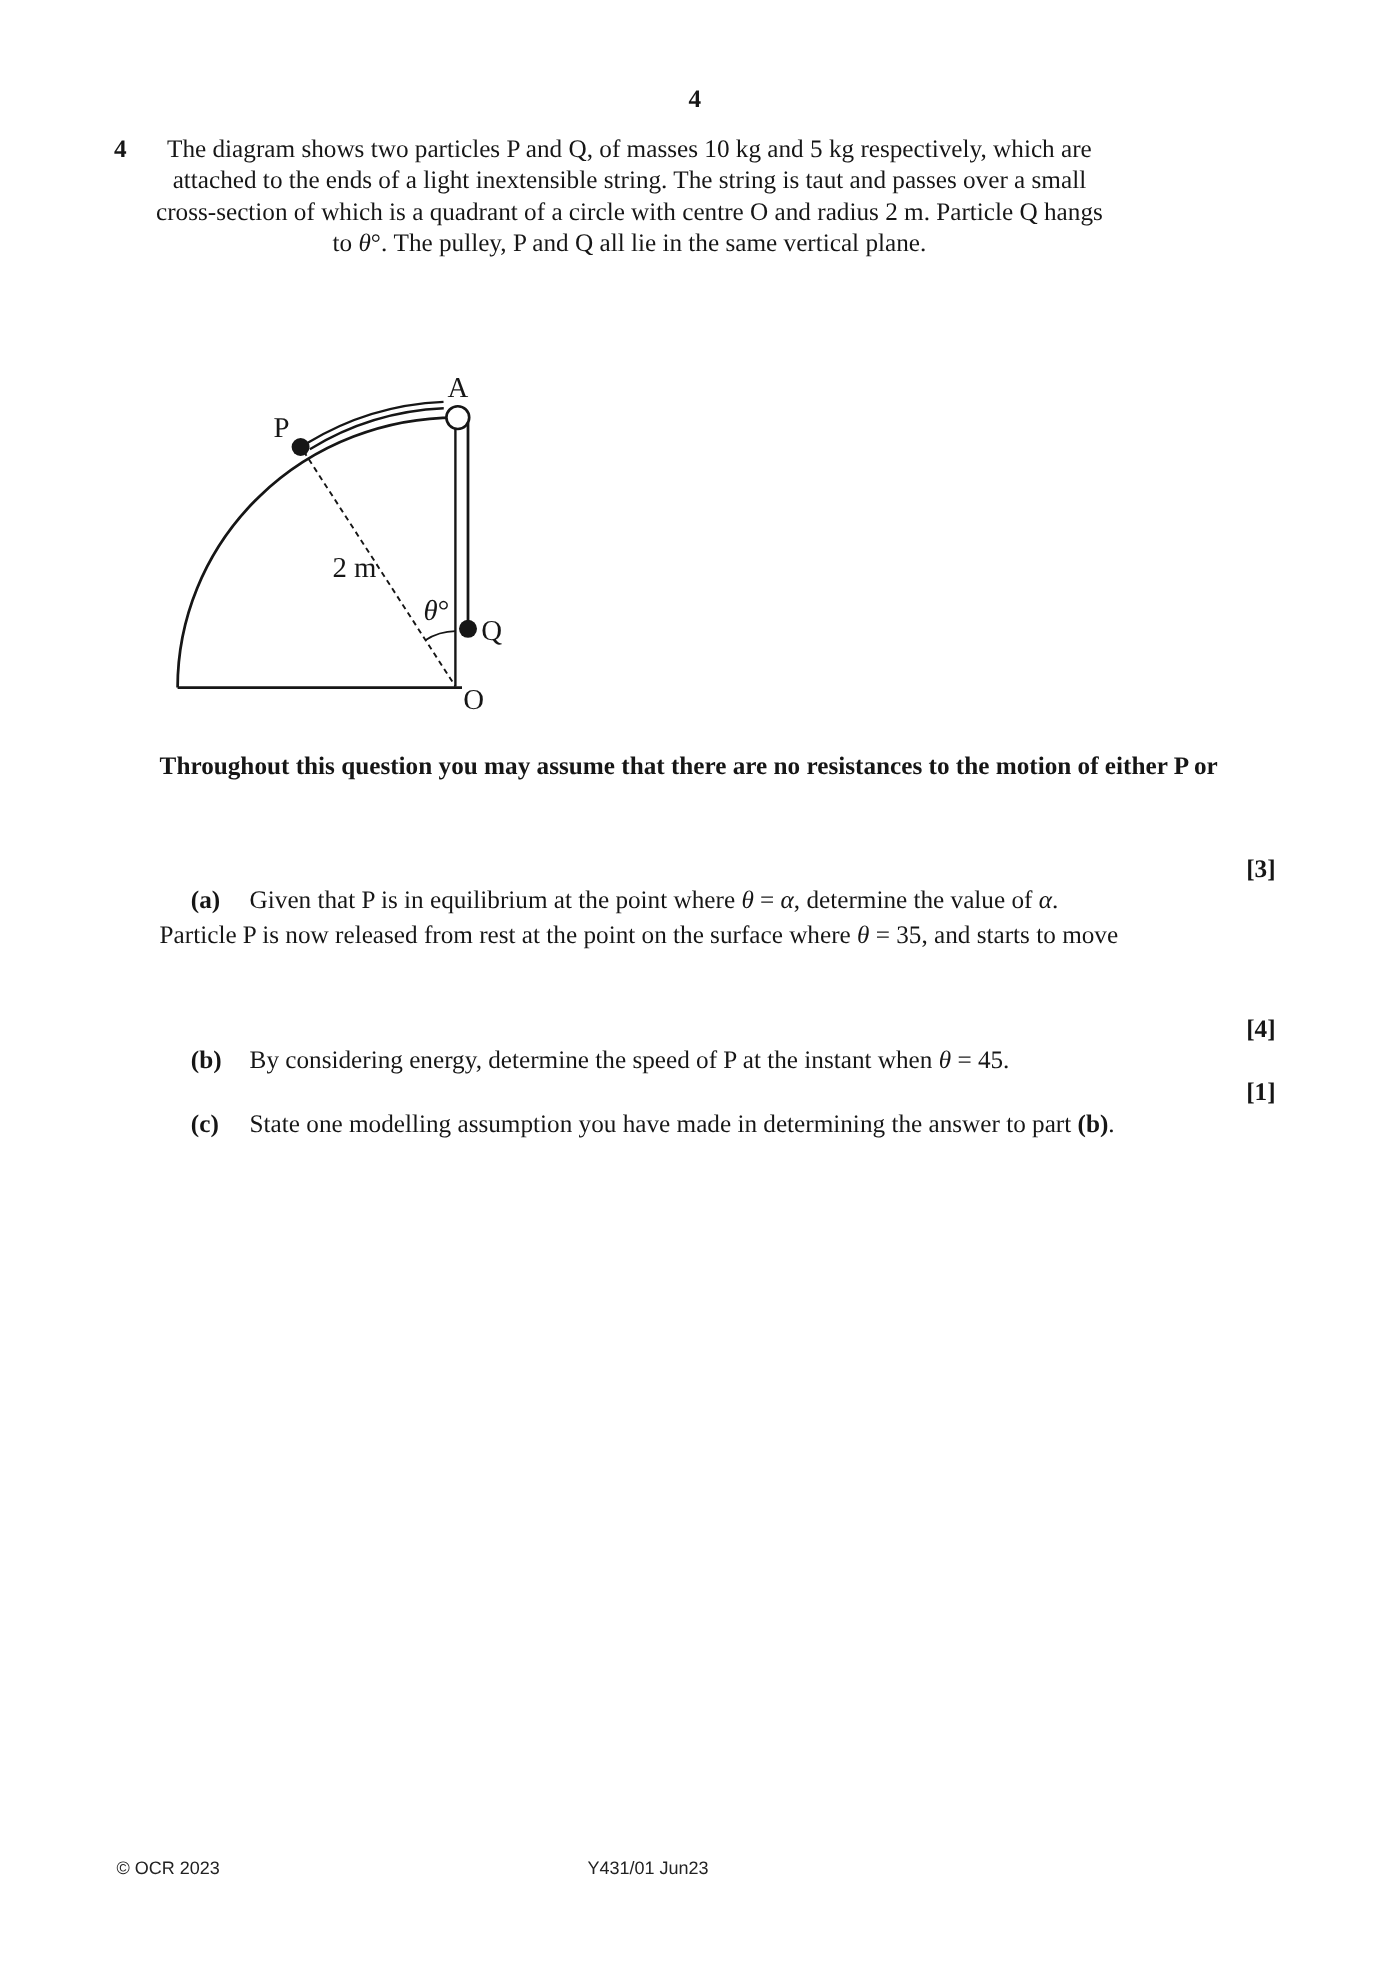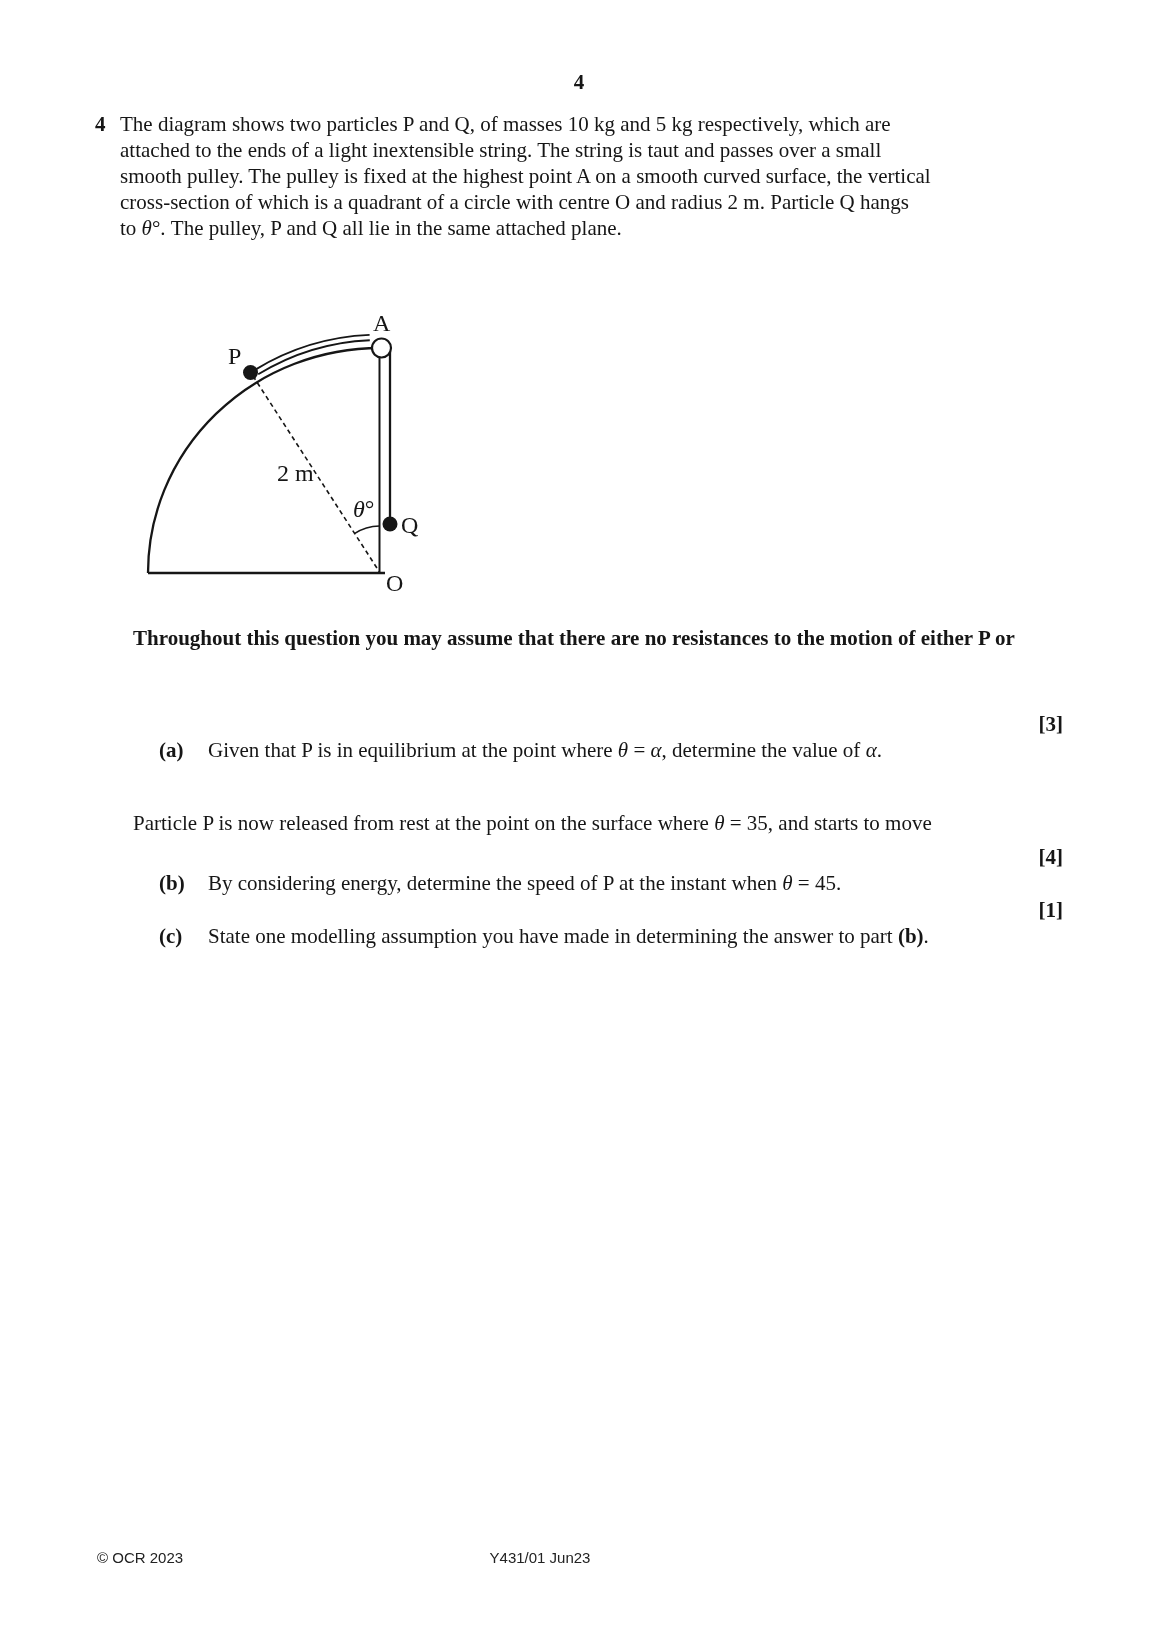--- a/index.html
+++ b/index.html
@@ -6,23 +6,23 @@
   body{
     width:1158px;height:1638px;position:relative;background:#ffffff;
     font-family:"Liberation Serif", serif;color:#161616;overflow:hidden;
   }
   .abs{position:absolute;}
   .b{font-weight:bold;}
   .i{font-style:italic;}
   .line{height:26px;line-height:26px;white-space:pre;font-size:21px;}
   .page-number{top:70px;left:0;width:1158px;text-align:center;font-size:21px;font-weight:bold;line-height:24px;}
   .q-number{top:111px;left:95px;font-size:21px;font-weight:bold;line-height:26px;}
-  .intro{top:111px;left:120px;}
+  .intro{top:111px;left:130px;text-align:center;}
   .assumption{top:625px;left:133px;font-weight:bold;}
-  .released{top:810px;left:133px;}
+  .released{top:766px;left:133px;}
   .parts-layer{top:0;left:0;width:1158px;height:1638px;pointer-events:none;}
   .part-row{position:absolute;left:138px;width:925px;height:26px;line-height:26px;white-space:pre;font-size:21px;}
   .part-row:nth-of-type(1){top:711px;}
   .part-row:nth-of-type(2){top:844px;}
   .part-row:nth-of-type(3){top:897px;}
   .part-label{font-weight:bold;display:inline-block;width:49px;}
   .part-marks{position:absolute;right:0;top:0;font-weight:bold;}
   .diagram{top:298px;left:130px;}
   .diagram text{font-size:24px;fill:#161616;font-family:"Liberation Serif",serif;}
   .footer-left{top:1549px;left:97px;font-family:"Liberation Sans",sans-serif;font-size:15px;color:#222222;text-align:right;}
@@ -31,23 +31,22 @@
 </head>
 <body>
 
 <div class="abs page-number">4</div>
 
 <div class="abs q-number">4</div>
 
 <div class="abs intro">
     <div class="line"><span>The diagram shows two particles P and Q, of masses 10 kg and 5 kg respectively, which are</span></div>
     <div class="line"><span>attached to the ends of a light inextensible string. The string is taut and passes over a small</span></div>
-    <div class="line"><span>smooth pulley. The pulley is fixed at the highest point A on a smooth curved surface, the vertical</span></div>
     <div class="line"><span>cross-section of which is a quadrant of a circle with centre O and radius 2 m. Particle Q hangs</span></div>
-    <div class="line"><span>to </span><span class="i">θ</span><span>°. The pulley, P and Q all lie in the same attached plane.</span></div>
+    <div class="line"><span>to </span><span class="i">θ</span><span>°. The pulley, P and Q all lie in the same vertical plane.</span></div>
   </div>
 
 <svg class="abs diagram" width="320" height="305" viewBox="128 298 320 305" xmlns="http://www.w3.org/2000/svg">
 
   <path d="M 378 348 A 232 225 0 0 0 146 573" fill="none" stroke="#161616" stroke-width="2.3"></path>
 
   <path d="M 146 573 L 383 573" fill="none" stroke="#161616" stroke-width="2.3"></path>
 
   <path d="M 377.5 352 L 377.5 572" fill="none" stroke="#161616" stroke-width="2"></path>
 

